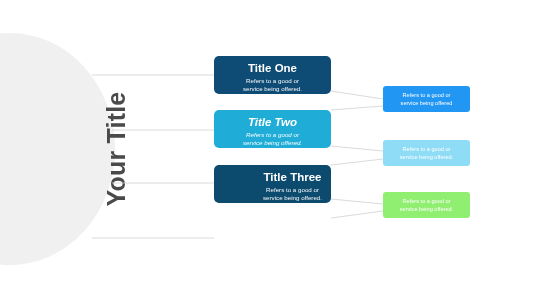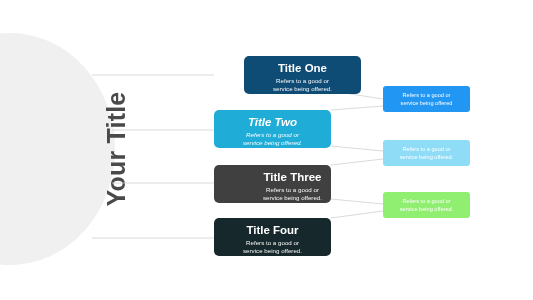--- a/index.html
+++ b/index.html
@@ -81,23 +81,23 @@
     line-height: 13px;
     margin-bottom: 2px;
   }
   .card-desc {
     font-size: 6.2px;
     line-height: 8px;
     font-weight: normal;
     opacity: 0.97;
   }
 
-  .card-1 { top: 56px;  background: #0f4c75; margin-left: 30px; }
+  .card-1 { top: 56px;  background: #0f4c75; }
   .card-2 { top: 110px; background: #1fadd8; font-style: italic; }
-  .card-3 { top: 165px; background: #404040; padding-left: 40px; }
+  .card-3 { top: 165px; background: #0c4a6e; padding-left: 40px; }
   .card-4 { top: 218px; background: #16282c; }
 
   
   .note {
     position: absolute;
     left: 383px;
     width: 87px;
     height: 26px;
     border-radius: 3px;
     box-sizing: border-box;
@@ -152,25 +152,20 @@
     <div class="card-desc">Refers to a good or</div>
     <div class="card-desc">service being offered.</div>
   </div>
 
   <div class="card card-3">
     <div class="card-title">Title Three</div>
     <div class="card-desc">Refers to a good or</div>
     <div class="card-desc">service being offered.</div>
   </div>
 
-  <div class="card card-4">
-    <div class="card-title">Title Four</div>
-    <div class="card-desc">Refers to a good or</div>
-    <div class="card-desc">service being offered.</div>
-  </div>
 
   <div class="note note-1">
     <span class="note-line">Refers to a good or</span>
     <span class="note-line">service being offered</span>
   </div>
 
   <div class="note note-2">
     <span class="note-line">Refers to a good or</span>
     <span class="note-line">service being offered.</span>
   </div>

